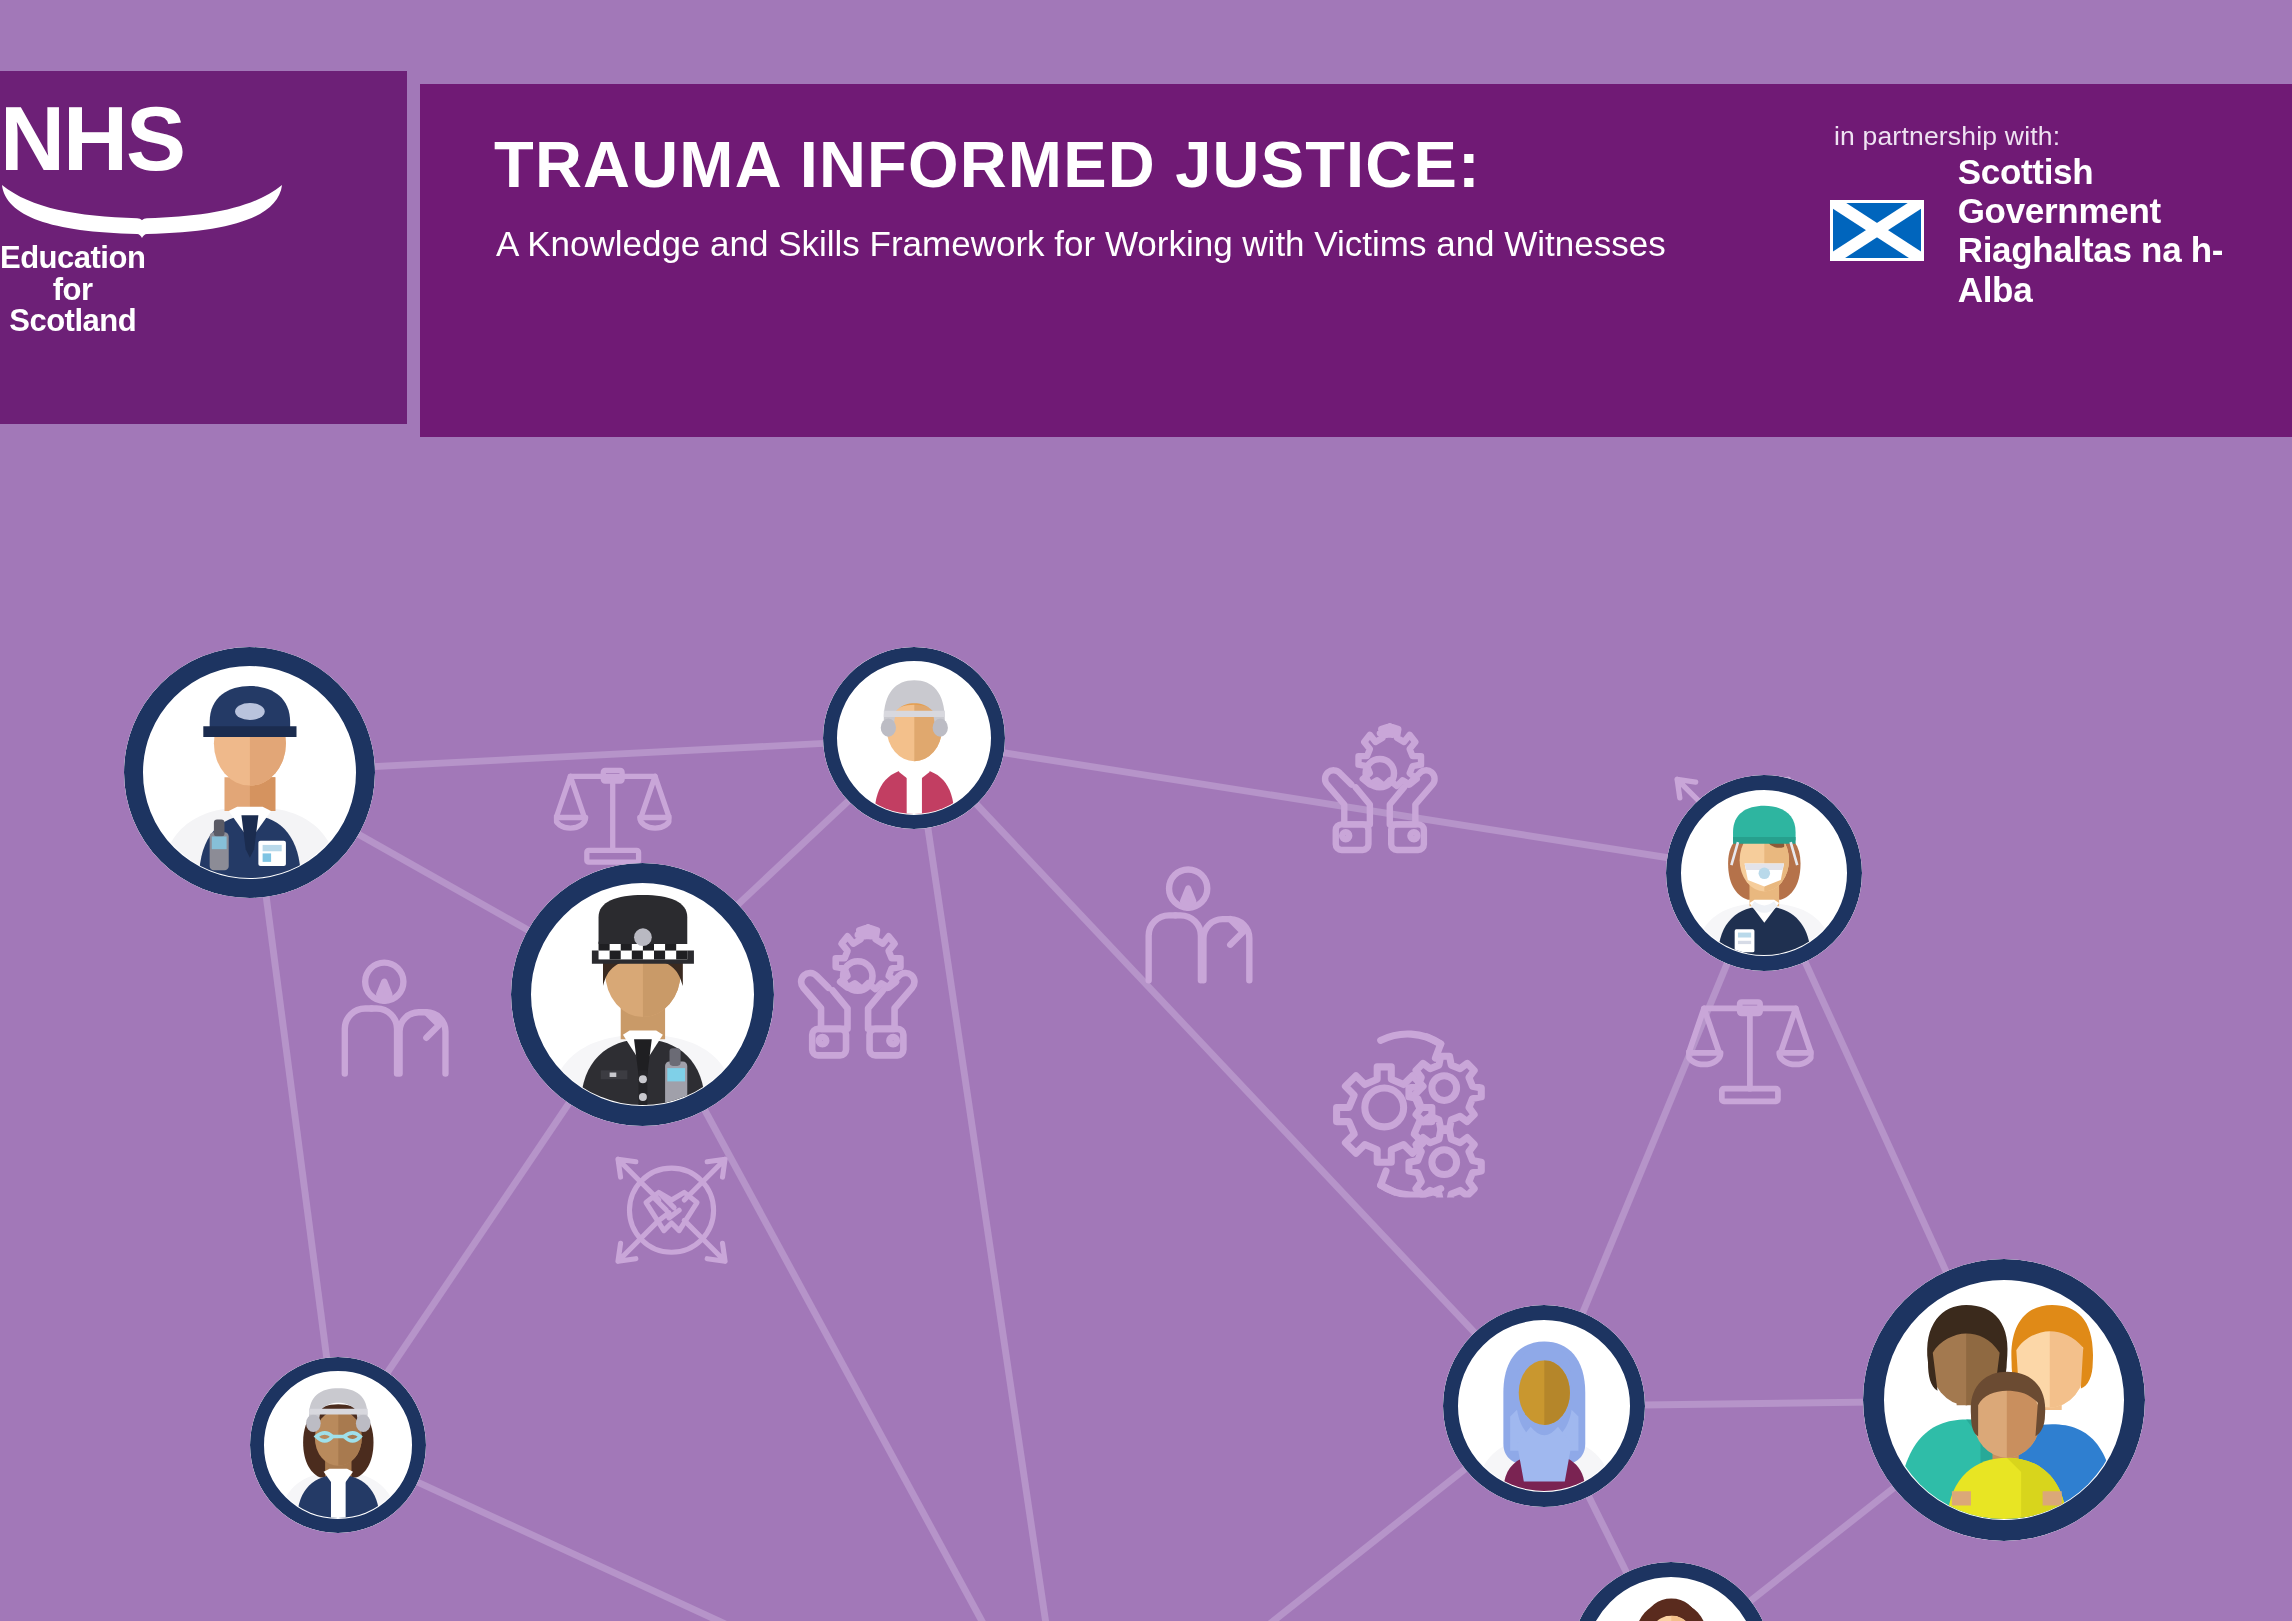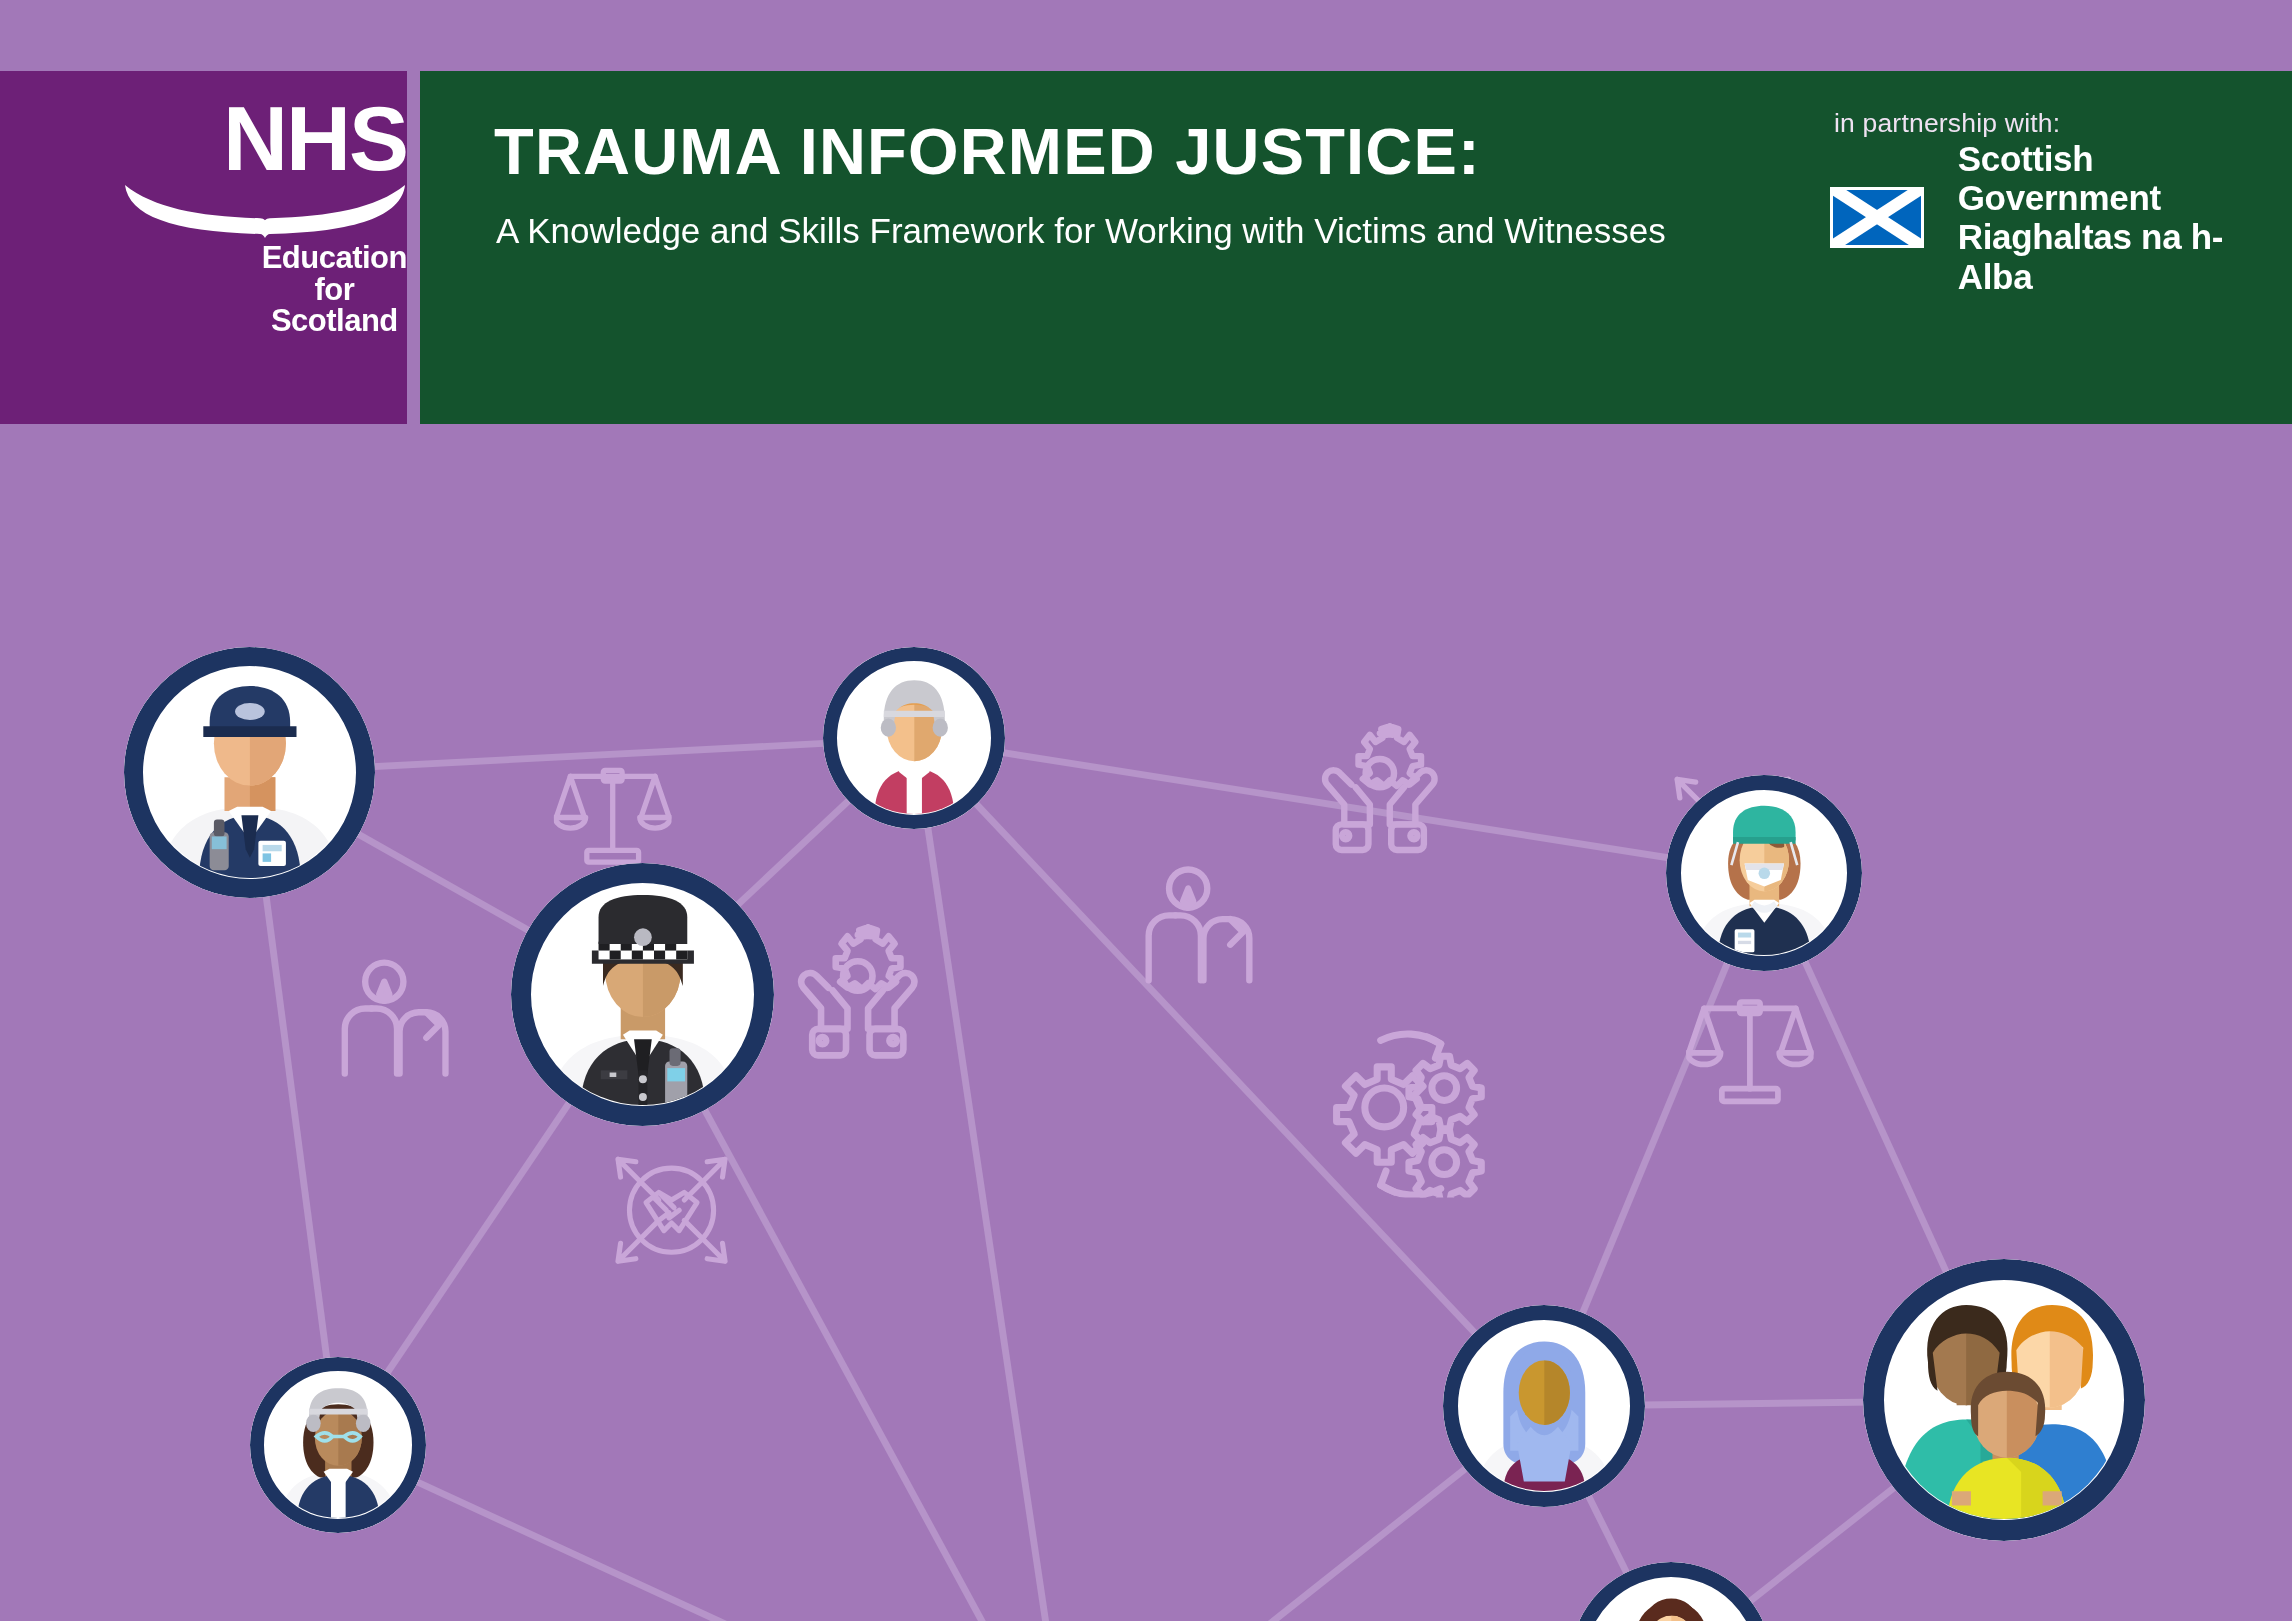--- a/index.html
+++ b/index.html
@@ -29,21 +29,21 @@
   }
   .nhs-box {
     position: absolute;
     left: 0;
     top: 0;
     width: 407px;
     height: 353px;
     background: #6d2077;
     display: flex;
     flex-direction: column;
-    align-items: flex-end;
+    align-items: flex-start;
     justify-content: flex-start;
     padding-top: 27.4px;
     box-sizing: border-box;
   }
   .nhs-word {
     color: #ffffff;
     font-family: "Liberation Sans", sans-serif;
     font-weight: bold;
     font-size: 90px;
     letter-spacing: -2px;
@@ -62,24 +62,24 @@
     font-weight: bold;
     line-height: 1.02;
     text-align: center;
     letter-spacing: -0.5px;
   }
   .nhs-sub div { margin: 0; }
 
   .title-box {
     position: absolute;
     left: 420px;
-    top: 0;
+    top: 13px;
     width: 1873px;
     height: 353px;
-    background: #14532d;
+    background: #701a75;
   }
   .title-main {
     position: absolute;
     left: 74px;
     top: 43px;
     color: #ffffff;
     font-size: 65px;
     font-weight: bold;
     letter-spacing: 1.2px;
     white-space: nowrap;

